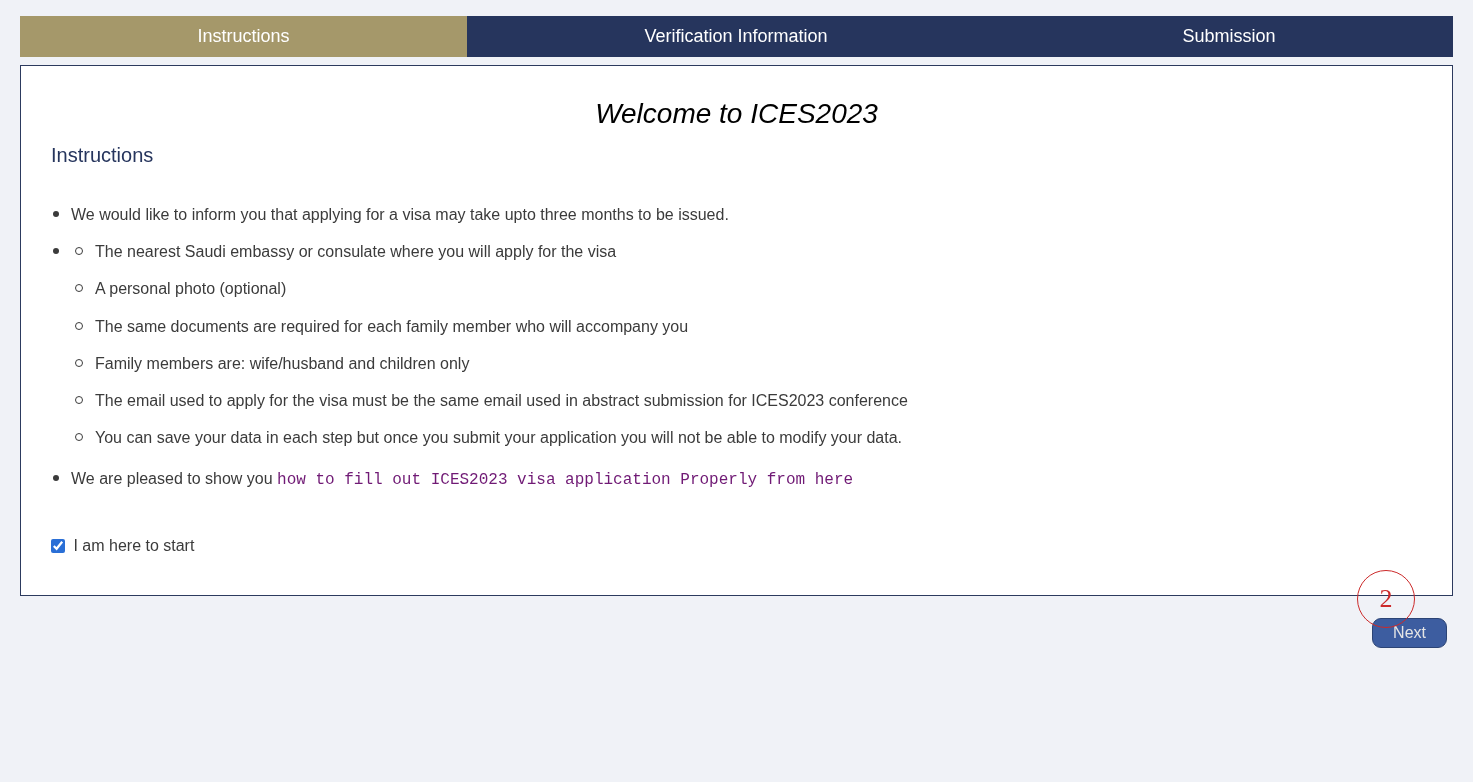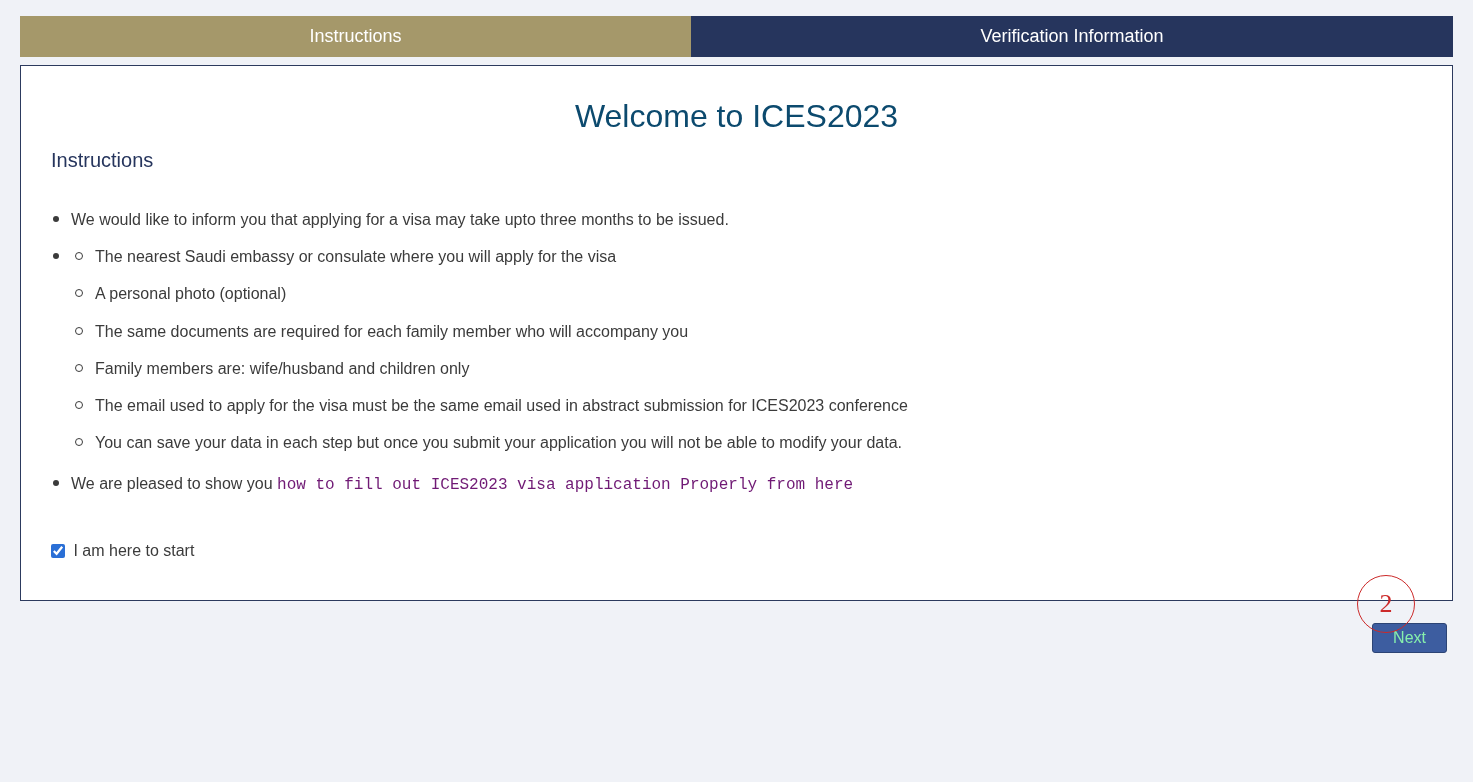--- a/index.html
+++ b/index.html
@@ -31,24 +31,25 @@
   }
   .panel {
     background: #ffffff;
     border: 1px solid #2c3a5e;
     margin-top: 8px;
     padding: 28px 30px 36px 30px;
     position: relative;
   }
   .welcome-title {
     text-align: center;
-    font-size: 32px;
-    color: #0c4a6e;
+    font-size: 28px;
+    color: #000000;
     font-weight: 400;
     margin: 4px 0 14px 0;
+    font-style: italic;
   }
   .section-title {
     font-size: 20px;
     color: #26355d;
     font-weight: 400;
     margin: 0 0 36px 0;
   }
   ul.outer {
     list-style: none;
     padding-left: 0;
@@ -123,24 +124,24 @@
   }
   .bottom-bar {
     position: relative;
     display: flex;
     justify-content: flex-end;
     padding: 22px 6px 4px 0;
   }
   .next-btn {
     background: #3d5da0;
     border: 1px solid #2c4475;
-    color: #86efac;
+    color: #e5e5e5;
     font-size: 16px;
     padding: 5px 20px;
-    border-radius: 3px;
+    border-radius: 9px;
     cursor: pointer;
   }
   .annotation-circle {
     position: absolute;
     right: 38px;
     top: -26px;
     width: 58px;
     height: 58px;
     border: 1.5px solid #cc2a2a;
     border-radius: 50%;
@@ -155,20 +156,21 @@
   }
 </style>
 </head>
 <body>
 
 <div class="page-wrap">
 
   <div class="tabbar">
     <div class="tab active">Instructions</div>
     <div class="tab">Verification Information</div>
+    <div class="tab">Submission</div>
   </div>
 
   <div class="panel">
     <div class="welcome-title">Welcome to ICES2023</div>
     <div class="section-title">Instructions</div>
 
     <ul class="outer">
       <li>We would like to inform you that applying for a visa may take upto three months to be issued.</li>
       <li>
         <ul class="inner">

